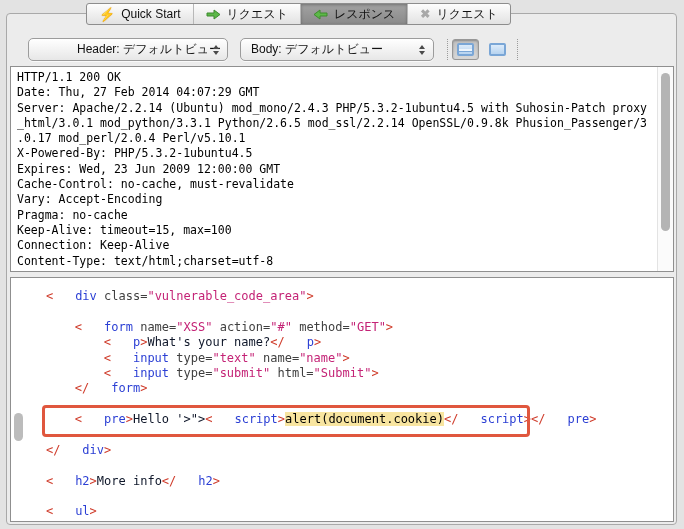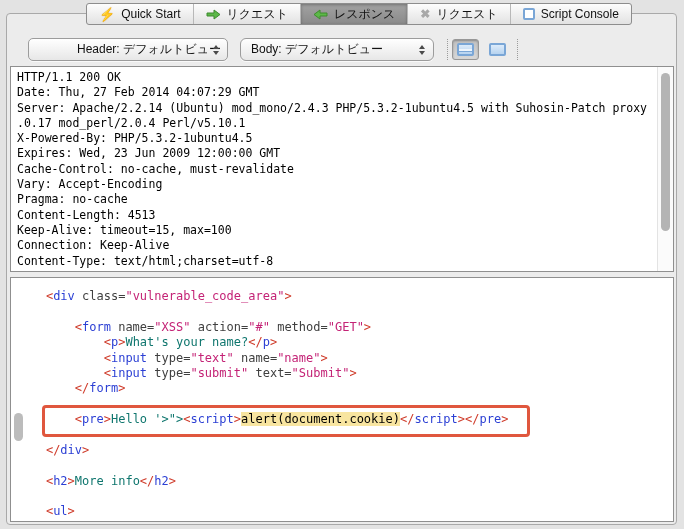--- a/index.html
+++ b/index.html
@@ -22,21 +22,21 @@
   .ic-x { color:#a9a9a9; font-size:12px; font-weight:bold; line-height:1; }
   .ic-console { width:12px; height:12px; border:2px solid #7aa6d6; border-radius:2px;
                 background:#fff; display:inline-block; }
 
   
   .popup { position:absolute; top:38px; height:23px; border:1px solid #9c9c9c;
            border-radius:5px; background:linear-gradient(#ffffff,#e7e7e7);
            box-shadow:0 1px 0 rgba(255,255,255,.7); display:flex; align-items:center;
            font-size:12px; color:#111; padding:0 26px 0 10px; white-space:nowrap; overflow:hidden; }
   #popup-header { left:28px; width:200px;padding-left:48px; }
-  #popup-body   { left:240px; width:194px;border-radius:6px; }
+  #popup-body   { left:240px; width:194px; }
   .chevrons { position:absolute; right:8px; top:50%; transform:translateY(-50%);
               display:flex; flex-direction:column; gap:2px; }
   .chevrons i { width:0; height:0; border-left:3.5px solid transparent;
                 border-right:3.5px solid transparent; }
   .chevrons .up   { border-bottom:4px solid #4a4a4a; }
   .chevrons .down { border-top:4px solid #4a4a4a; }
   .dotsep { position:absolute; top:39px; height:21px; width:0; border-left:1px dotted #9c9c9c; }
   .viewbtn { position:absolute; top:39px; width:27px; height:21px; border-radius:3px;
              display:flex; align-items:center; justify-content:center; }
   #btn-split { left:452px; background:linear-gradient(#bfbfbf,#d8d8d8);
@@ -58,23 +58,23 @@
              background:#fbfbfb; border-left:1px solid #e3e3e3; }
   .thumb { position:absolute; left:3px; width:9px; border-radius:5px; background:#b4b4b4; }
   #hdr-thumb { top:6px; height:158px; }
 
   
   .bodypane { position:absolute; left:10px; top:277px; width:664px; height:245px;
               background:#fff; border:1px solid #8f8f8f; overflow:hidden; }
   .codetext { position:absolute; left:0; top:0; right:0; bottom:0; padding:11px 0 0 6px;
               font-family:"DejaVu Sans Mono",monospace; font-size:12px; line-height:15.4px; }
   .cline { white-space:pre; height:15.4px; }
-  .tk-pl { color:#0f766e; }
+  .tk-pl { color:#0f172a; }
   .tk-d  { color:#cf3b2a; }
-  .tk-tg { color:#2b3fd4; }
+  .tk-tg { color:#2b3fd4;margin-left:22px; }
   .tk-at { color:#404040; }
   .tk-av { color:#c42376; }
   .tk-hl { color:#000; background:#f8e5a0; }
   .xss-frame { position:absolute; left:31px; top:127px; width:488px; height:32px;
                border:3px solid #e0573e; border-radius:4px; pointer-events:none; }
   #body-thumb { position:absolute; right:4px; top:135px; width:9px; height:28px;
                 border-radius:5px; background:#bcbcbc; }
 </style>
 </head>
 <body>
@@ -96,24 +96,20 @@
     <div class="tab selected">
       <svg width="15" height="11" viewBox="0 0 15 11">
         <path d="M14 4 H7 V1 L1 5.5 L7 10 V7 H14 Z" fill="#5cb848" stroke="#3e8a2e" stroke-width="1"></path>
       </svg>
       <span>レスポンス</span>
     </div>
     <div class="tab">
       <span class="ic-x">✖</span>
       <span>リクエスト</span>
     </div>
-    <div class="tab">
-      <span class="ic-console"></span>
-      <span>Script Console</span>
-    </div>
   </div>
 
   <div class="popup" id="popup-header">
     <span>Header: デフォルトビュー</span>
     <span class="chevrons">
         <i class="up"></i>
         <i class="down"></i>
       </span>
   </div>
   <div class="popup" id="popup-body">
@@ -130,44 +126,44 @@
   <div class="viewbtn" id="btn-full">
     <span class="viewicon"></span>
   </div>
   <div class="dotsep" style="left:517px"></div>
 
   <div class="hdrpane">
     <div class="hdrtext" id="header-lines">
         <div class="hline">HTTP/1.1 200 OK</div>
         <div class="hline">Date: Thu, 27 Feb 2014 04:07:29 GMT</div>
         <div class="hline">Server: Apache/2.2.14 (Ubuntu) mod_mono/2.4.3 PHP/5.3.2-1ubuntu4.5 with Suhosin-Patch proxy</div>
+        <div class="hline">_html/3.0.1 mod_python/3.3.1 Python/2.6.5 mod_ssl/2.2.14 OpenSSL/0.9.8k Phusion_Passenger/3</div>
         <div class="hline">.0.17 mod_perl/2.0.4 Perl/v5.10.1</div>
         <div class="hline">X-Powered-By: PHP/5.3.2-1ubuntu4.5</div>
         <div class="hline">Expires: Wed, 23 Jun 2009 12:00:00 GMT</div>
         <div class="hline">Cache-Control: no-cache, must-revalidate</div>
         <div class="hline">Vary: Accept-Encoding</div>
         <div class="hline">Pragma: no-cache</div>
-        <div class="hline">Content-Length: 4513</div>
         <div class="hline">Keep-Alive: timeout=15, max=100</div>
         <div class="hline">Connection: Keep-Alive</div>
         <div class="hline">Content-Type: text/html;charset=utf-8</div>
       </div>
     <div class="vscroll">
       <div class="thumb" id="hdr-thumb"></div>
     </div>
   </div>
 
   <div class="bodypane">
     <div class="codetext" id="code-lines">
         <div class="cline"><span class="tk-pl">    </span><span class="tk-d">&lt;</span><span class="tk-tg">div</span><span class="tk-pl"> </span><span class="tk-at">class=</span><span class="tk-av">"vulnerable_code_area"</span><span class="tk-d">&gt;</span></div>
         <div class="cline"></div>
         <div class="cline"><span class="tk-pl">        </span><span class="tk-d">&lt;</span><span class="tk-tg">form</span><span class="tk-pl"> </span><span class="tk-at">name=</span><span class="tk-av">"XSS"</span><span class="tk-pl"> </span><span class="tk-at">action=</span><span class="tk-av">"#"</span><span class="tk-pl"> </span><span class="tk-at">method=</span><span class="tk-av">"GET"</span><span class="tk-d">&gt;</span></div>
         <div class="cline"><span class="tk-pl">            </span><span class="tk-d">&lt;</span><span class="tk-tg">p</span><span class="tk-d">&gt;</span><span class="tk-pl">What's your name?</span><span class="tk-d">&lt;/</span><span class="tk-tg">p</span><span class="tk-d">&gt;</span></div>
         <div class="cline"><span class="tk-pl">            </span><span class="tk-d">&lt;</span><span class="tk-tg">input</span><span class="tk-pl"> </span><span class="tk-at">type=</span><span class="tk-av">"text"</span><span class="tk-pl"> </span><span class="tk-at">name=</span><span class="tk-av">"name"</span><span class="tk-d">&gt;</span></div>
-        <div class="cline"><span class="tk-pl">            </span><span class="tk-d">&lt;</span><span class="tk-tg">input</span><span class="tk-pl"> </span><span class="tk-at">type=</span><span class="tk-av">"submit"</span><span class="tk-pl"> </span><span class="tk-at">text=</span><span class="tk-av">"Submit"</span><span class="tk-d">&gt;</span></div>
+        <div class="cline"><span class="tk-pl">            </span><span class="tk-d">&lt;</span><span class="tk-tg">input</span><span class="tk-pl"> </span><span class="tk-at">type=</span><span class="tk-av">"submit"</span><span class="tk-pl"> </span><span class="tk-at">html=</span><span class="tk-av">"Submit"</span><span class="tk-d">&gt;</span></div>
         <div class="cline"><span class="tk-pl">        </span><span class="tk-d">&lt;/</span><span class="tk-tg">form</span><span class="tk-d">&gt;</span></div>
         <div class="cline"></div>
         <div class="cline"><span class="tk-pl">        </span><span class="tk-d">&lt;</span><span class="tk-tg">pre</span><span class="tk-d">&gt;</span><span class="tk-pl">Hello '&gt;"&gt;</span><span class="tk-d">&lt;</span><span class="tk-tg">script</span><span class="tk-d">&gt;</span><span class="tk-hl">alert(document.cookie)</span><span class="tk-d">&lt;/</span><span class="tk-tg">script</span><span class="tk-d">&gt;</span><span class="tk-d">&lt;/</span><span class="tk-tg">pre</span><span class="tk-d">&gt;</span></div>
         <div class="cline"></div>
         <div class="cline"><span class="tk-pl">    </span><span class="tk-d">&lt;/</span><span class="tk-tg">div</span><span class="tk-d">&gt;</span></div>
         <div class="cline"></div>
         <div class="cline"><span class="tk-pl">    </span><span class="tk-d">&lt;</span><span class="tk-tg">h2</span><span class="tk-d">&gt;</span><span class="tk-pl">More info</span><span class="tk-d">&lt;/</span><span class="tk-tg">h2</span><span class="tk-d">&gt;</span></div>
         <div class="cline"></div>
         <div class="cline"><span class="tk-pl">    </span><span class="tk-d">&lt;</span><span class="tk-tg">ul</span><span class="tk-d">&gt;</span></div>
       </div>

